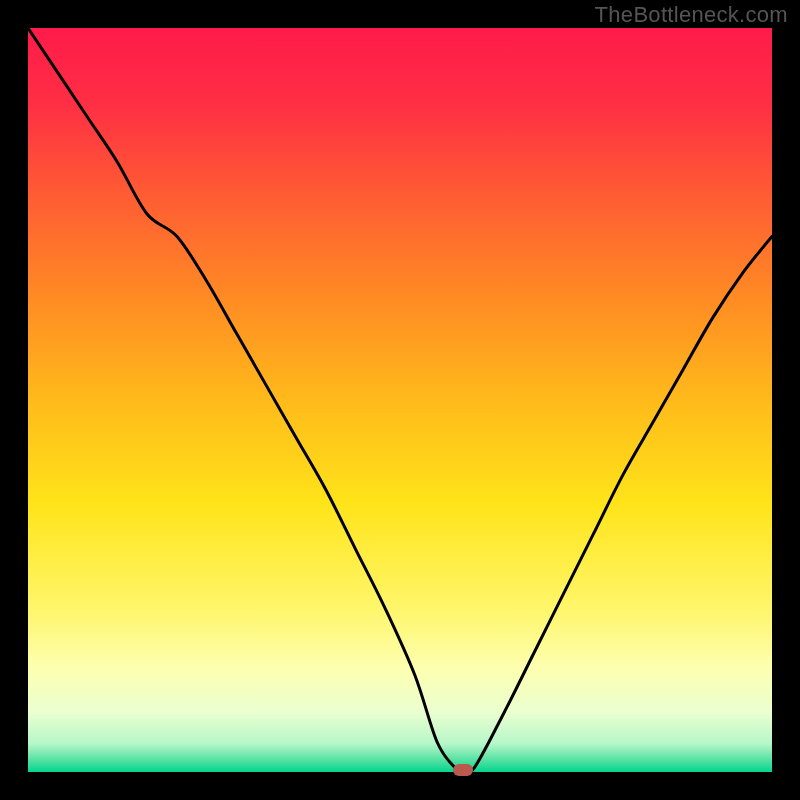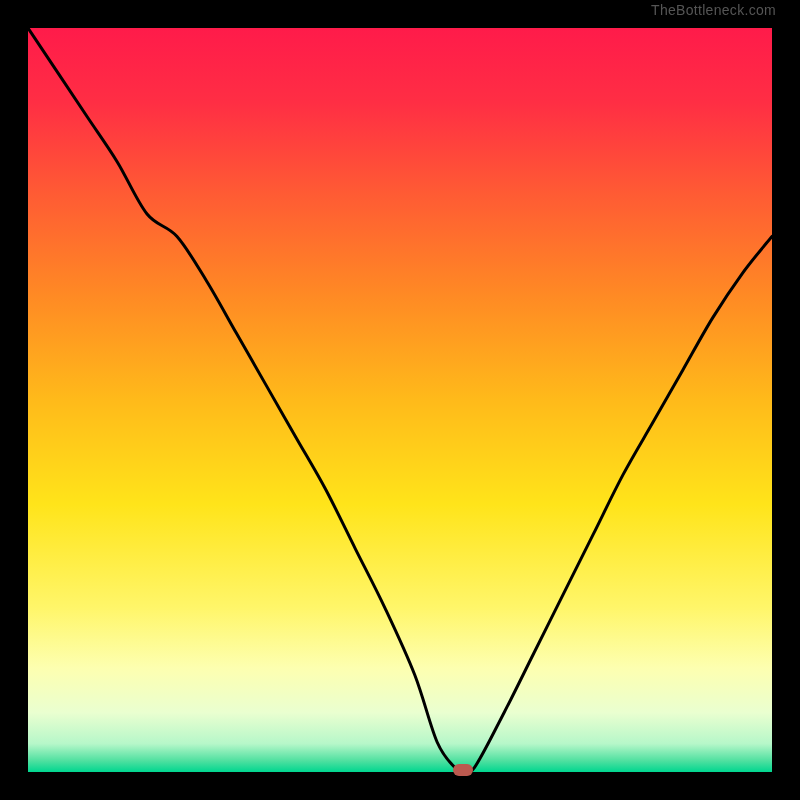--- a/index.html
+++ b/index.html
@@ -13,23 +13,23 @@
   }
   .frame {
     position: relative;
     width: 800px;
     height: 800px;
     background: #000;
   }
   .watermark {
     position: absolute;
     top: 2px;
-    right: 24px;
+    right: 12px;
     color: #555555;
-    font-size: 14px;
+    font-size: 22px;
     font-weight: 500;
     letter-spacing: 0.3px;
     z-index: 20;
   }
   .plot-area {
     position: absolute;
     left: 28px;
     top: 28px;
     width: 744px;
     height: 744px;

